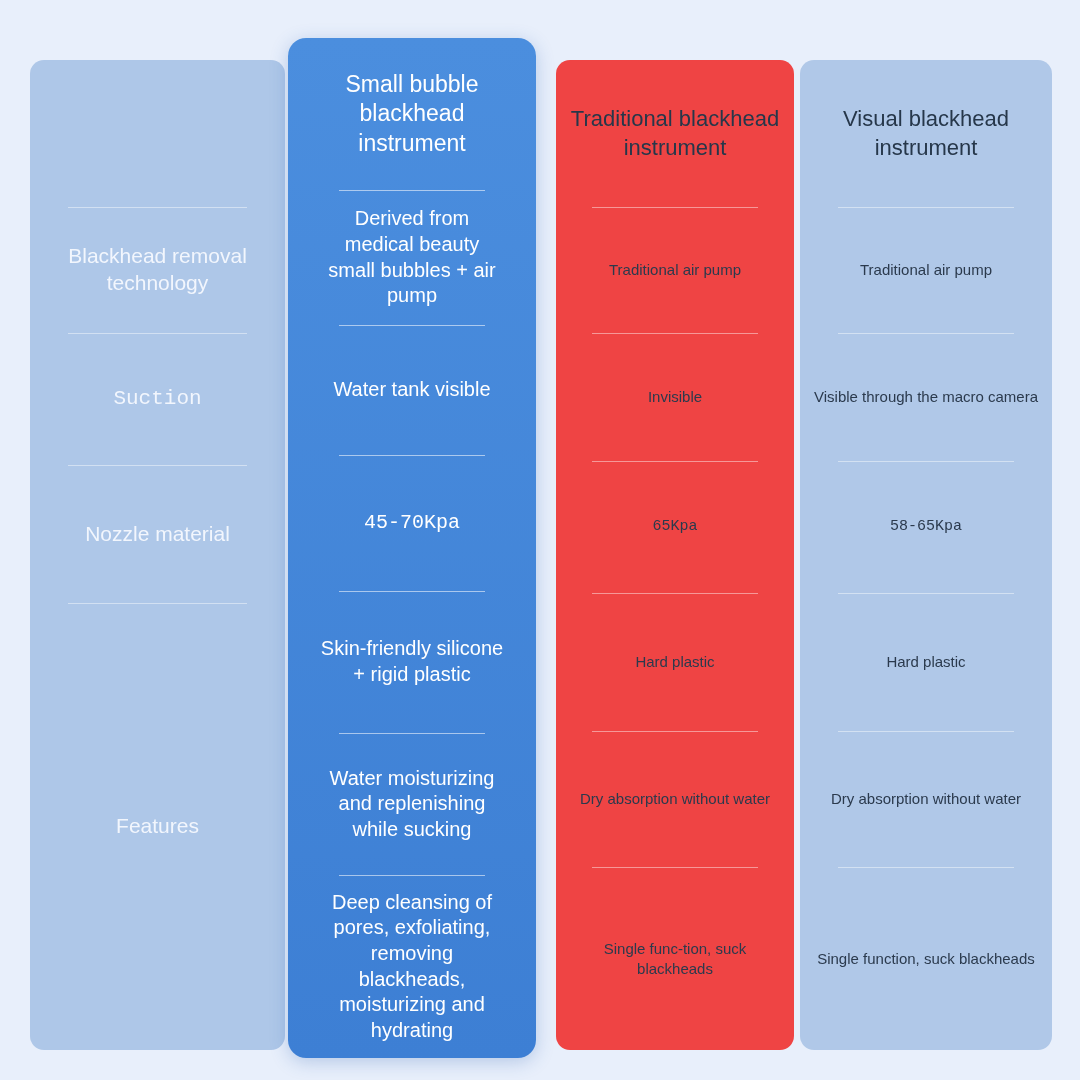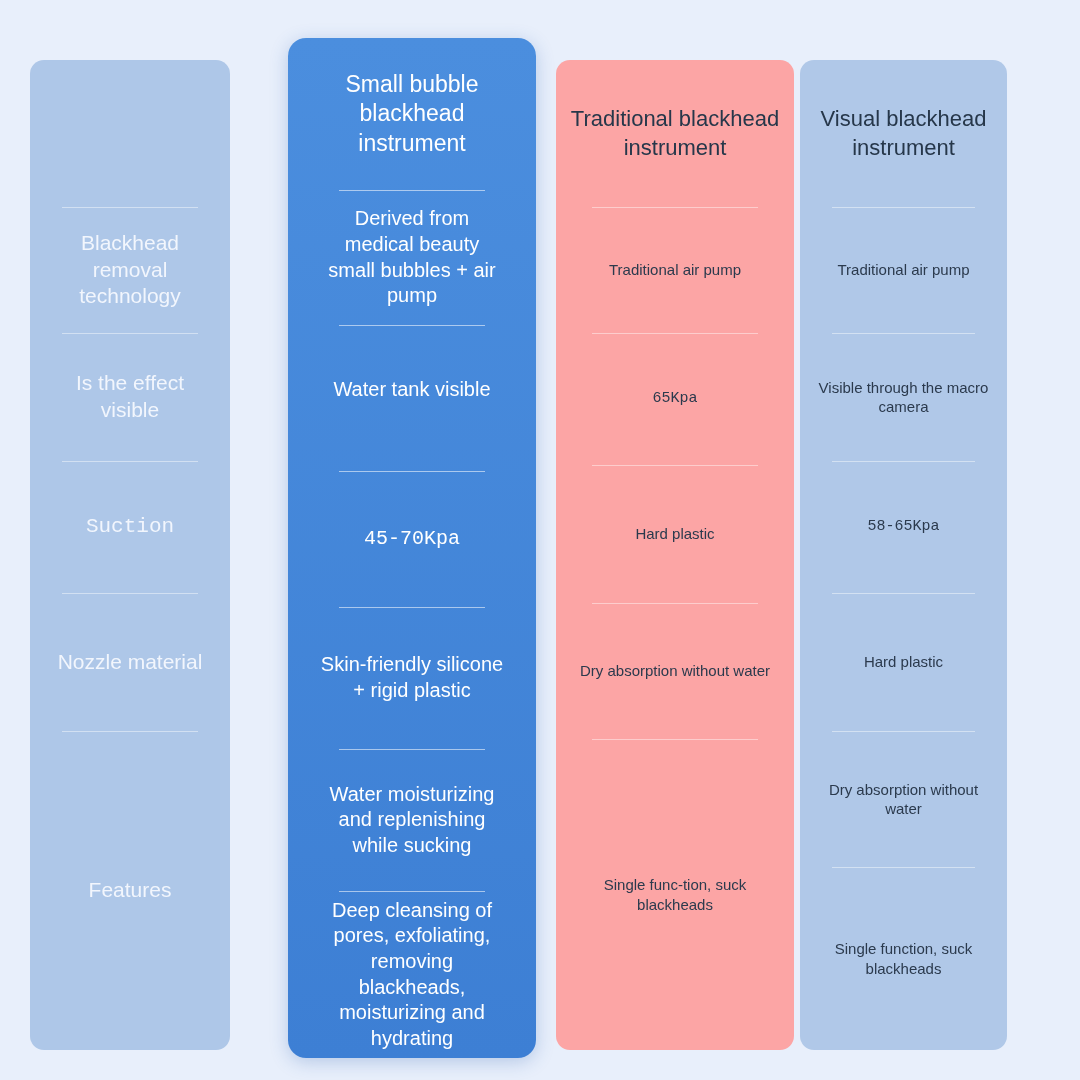--- a/index.html
+++ b/index.html
@@ -29,45 +29,45 @@
     height: 990px;
     border-radius: 14px;
     display: flex;
     flex-direction: column;
     align-items: stretch;
     padding: 0 10px;
   }
 
   .col-labels {
     left: 30px;
-    width: 200px;
+    width: 255px;
     background: #aec7e8;
   }
 
   .col-highlight {
     left: 288px;
     top: 38px;
     width: 248px;
     height: 1020px;
     background: linear-gradient(180deg, #4b8ede 0%, #3d7fd4 100%);
     border-radius: 18px;
     box-shadow: 0 4px 18px rgba(50, 100, 180, 0.28);
     z-index: 3;
     padding: 0 28px;
   }
 
   .col-trad {
     left: 556px;
     width: 238px;
-    background: #fca5a5;
+    background: #ef4444;
   }
 
   .col-visual {
     left: 800px;
-    width: 207px;
+    width: 252px;
     background: #b0c8e8;
   }
 
   
   .cell {
     display: flex;
     align-items: center;
     justify-content: center;
     text-align: center;
     line-height: 1.28;
@@ -123,41 +123,38 @@
   .r2 { flex: 0 0 128px; }
   .r3 { flex: 0 0 132px; font-family: Liberation Mono, monospace; }
   .r4 { flex: 0 0 138px; }
   .r5 { flex: 0 0 136px; }
   .r6 { flex: 1 1 auto; }
 
   
   .col-highlight .r0 { flex: 0 0 152px; }
   .col-highlight .r1 { flex: 0 0 135px; }
   .col-highlight .r2 { flex: 0 0 130px; }
-  .col-highlight .r3 { flex: 0 0 136px; margin-top: 16px; }
+  .col-highlight .r3 { flex: 0 0 136px; }
   .col-highlight .r4 { flex: 0 0 142px; }
   .col-highlight .r5 { flex: 0 0 142px; }
 
   .cell span { display: block; padding: 0 4px; }
 </style>
 </head>
 <body>
 
 <div class="comparison-table">
 
   <div class="col col-labels">
     <div class="cell cell-header r0">
       <span></span>
     </div>
     <div class="cell r1">
       <span>Blackhead removal technology</span>
     </div>
-    <div class="cell r2">
-      <span>Is the effect visible</span>
-    </div>
     <div class="cell r3">
       <span>Suction</span>
     </div>
     <div class="cell r4">
       <span>Nozzle material</span>
     </div>
     <div class="cell r6">
       <span>Features</span>
     </div>
   </div>
@@ -186,20 +183,23 @@
     </div>
   </div>
 
   <div class="col col-trad">
     <div class="cell cell-header r0">
       <span>Traditional blackhead instrument</span>
     </div>
     <div class="cell r1">
       <span>Traditional air pump</span>
     </div>
+    <div class="cell r2">
+      <span>Invisible</span>
+    </div>
     <div class="cell r3">
       <span>65Kpa</span>
     </div>
     <div class="cell r4">
       <span>Hard plastic</span>
     </div>
     <div class="cell r5">
       <span>Dry absorption without water</span>
     </div>
     <div class="cell r6">

